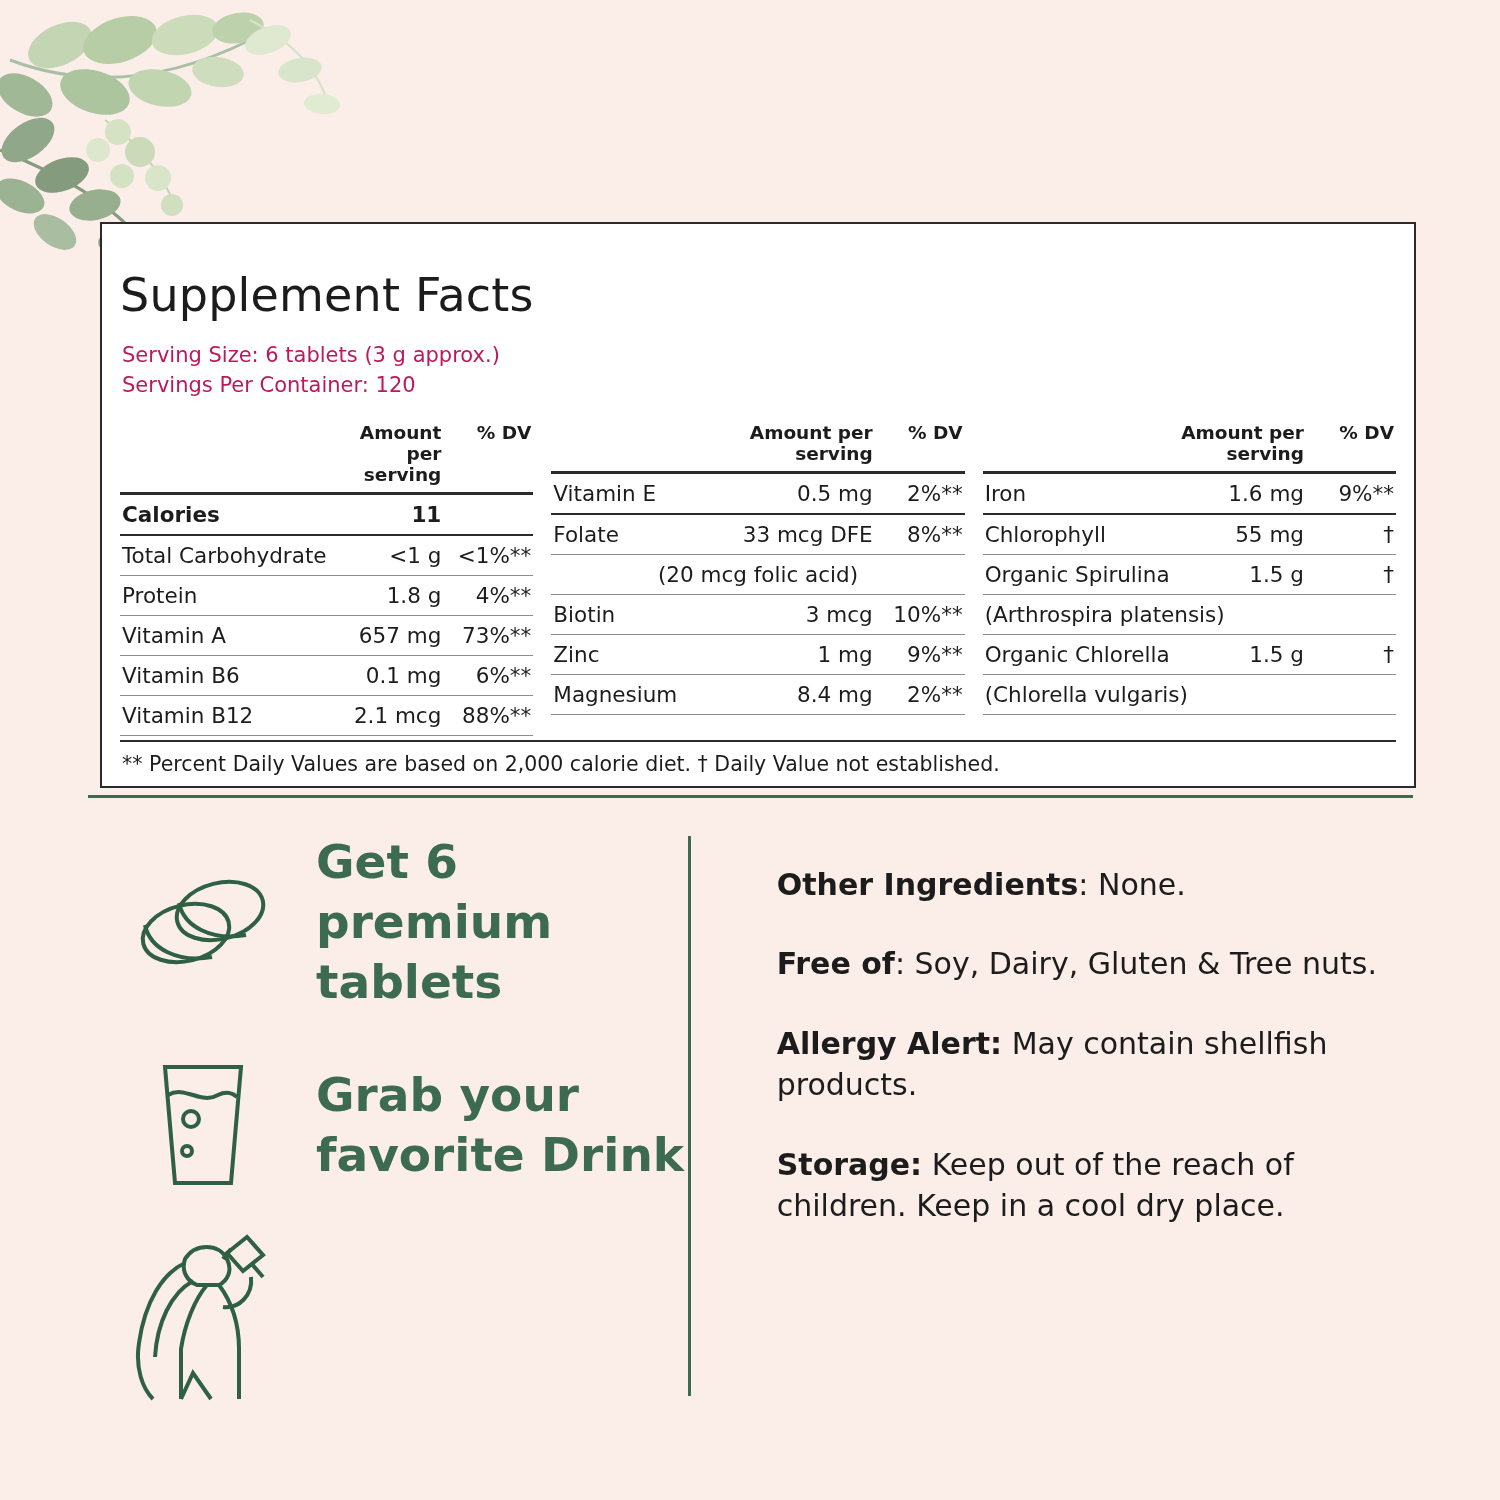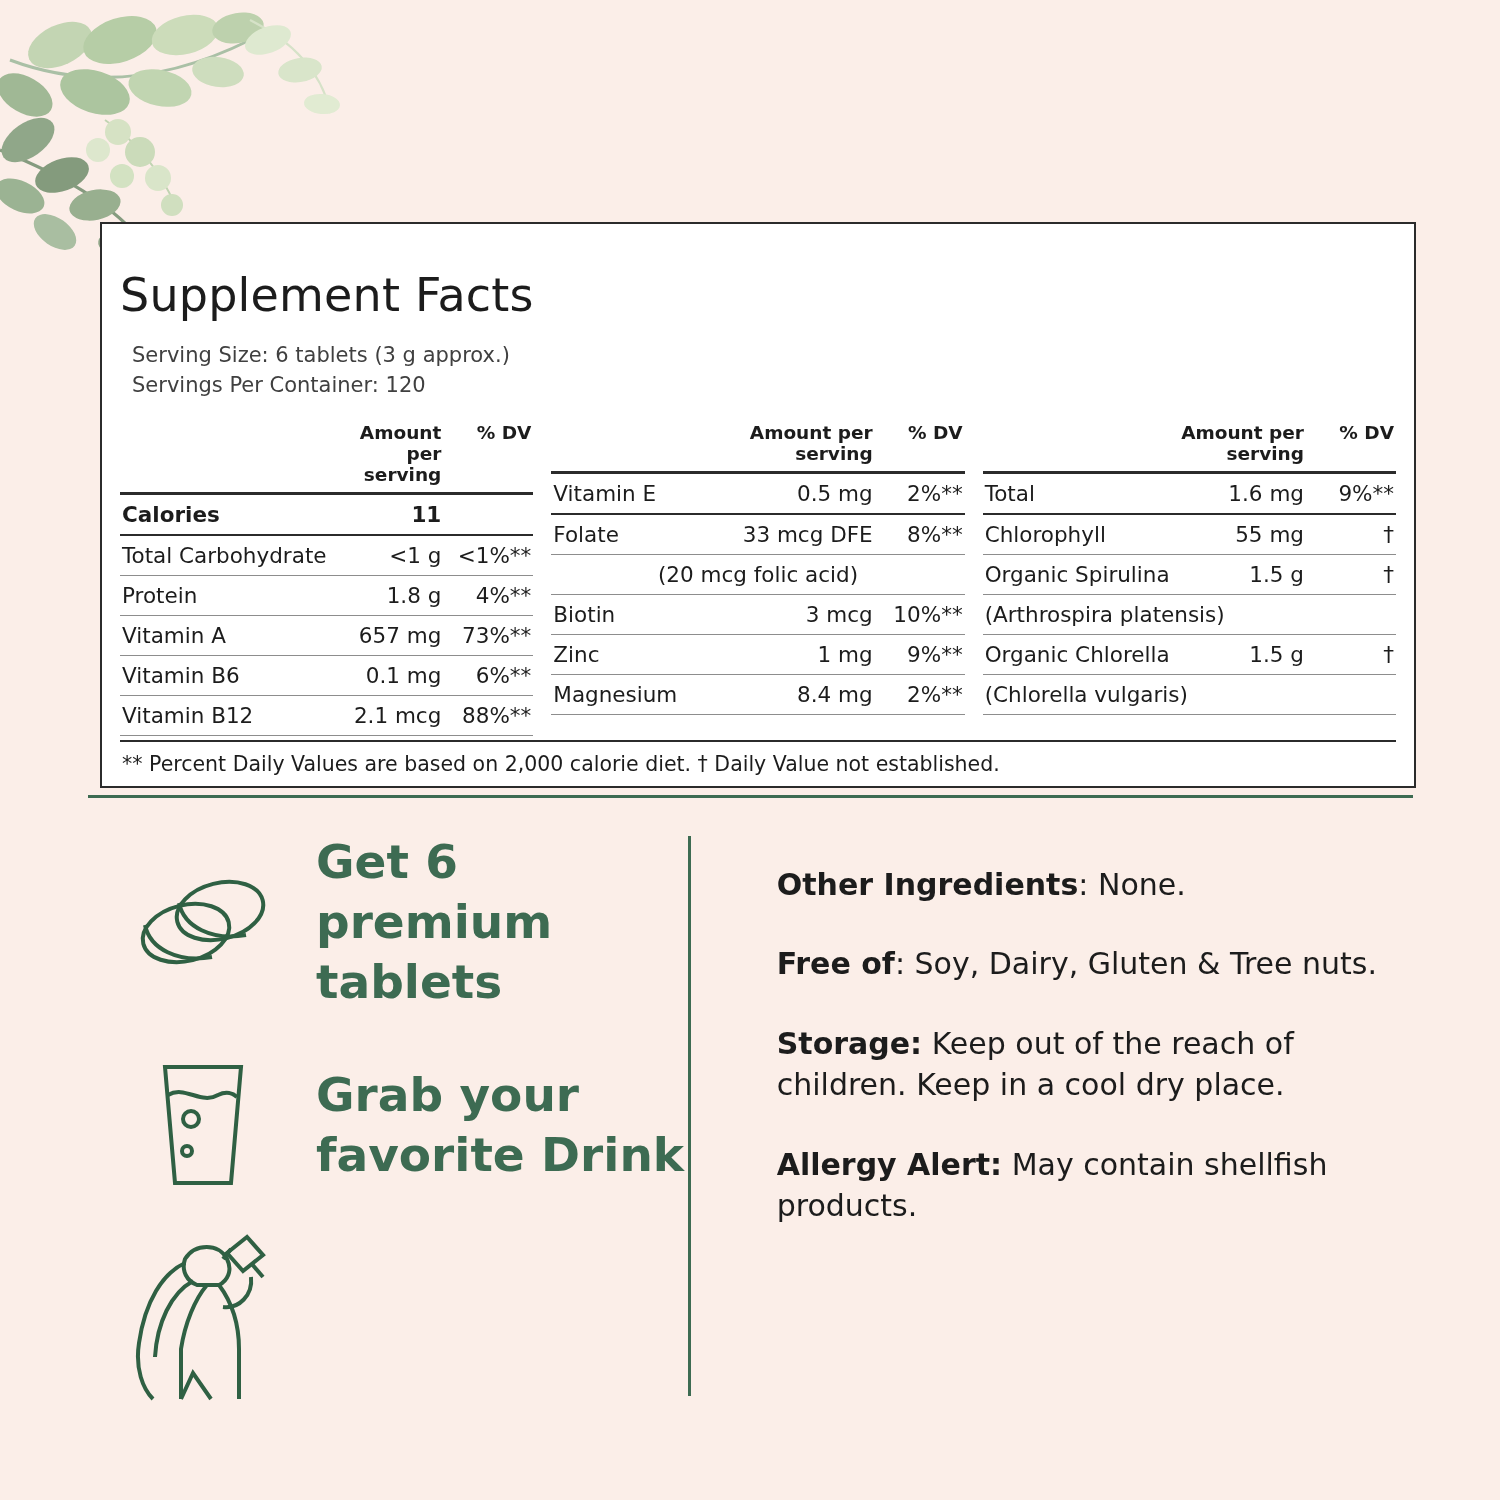--- a/index.html
+++ b/index.html
@@ -39,22 +39,22 @@
   #facts-title {
     text-align: left;
     font-size: 46px;
     font-weight: normal;
     color: #1c1c1c;
     margin: 26px 0 18px 0;
     letter-spacing: 0.2px;
   }
   .serving-line {
     font-size: 21px;
-    color: #404040;
-    margin-left: 12px;
+    color: #be185d;
+    margin-left: 2px;
     line-height: 1.45;
   }
 
   #columns {
     display: flex;
     margin-top: 14px;
     gap: 18px;
   }
   .col {
     flex: 1 1 0;
@@ -300,21 +300,21 @@
 
     <div class="col">
       <table class="nut">
         <tbody>
             <tr class="hdr-row">
           <th class="spacer"></th>
           <th>Amount per serving</th>
           <th>% DV</th>
         </tr>
         <tr class="row thick">
-          <td class="name">Total</td>
+          <td class="name">Iron</td>
           <td class="amount">1.6 mg</td>
           <td class="dv">9%**</td>
         </tr>
         <tr class="row">
           <td class="name">Chlorophyll</td>
           <td class="amount">55 mg</td>
           <td class="dv">†</td>
         </tr>
         <tr class="row">
           <td class="name">Organic Spirulina</td>
@@ -396,20 +396,20 @@
     </div>
 
     <div id="info">
       <p class="info-para">
         <b>Other Ingredients</b><span>: </span><span>None.</span>
       </p>
       <p class="info-para">
         <b>Free of</b><span>: </span><span>Soy, Dairy, Gluten &amp; Tree nuts.</span>
       </p>
       <p class="info-para">
-        <b>Storage:</b><span> </span><span>Keep out of the reach of children. Keep in a cool dry place.</span>
+        <b>Allergy Alert:</b><span> </span><span>May contain shellfish products.</span>
       </p>
       <p class="info-para">
-        <b>Allergy Alert:</b><span> </span><span>May contain shellfish products.</span>
+        <b>Storage:</b><span> </span><span>Keep out of the reach of children. Keep in a cool dry place.</span>
       </p>
     </div>
   </div>
 </section>
 
 </body></html>

